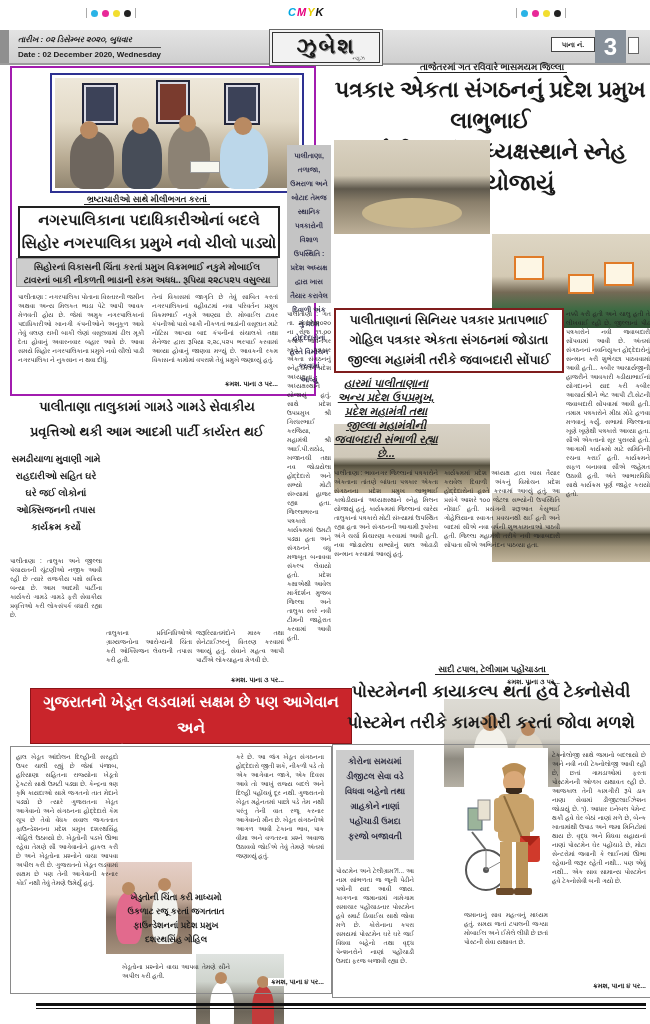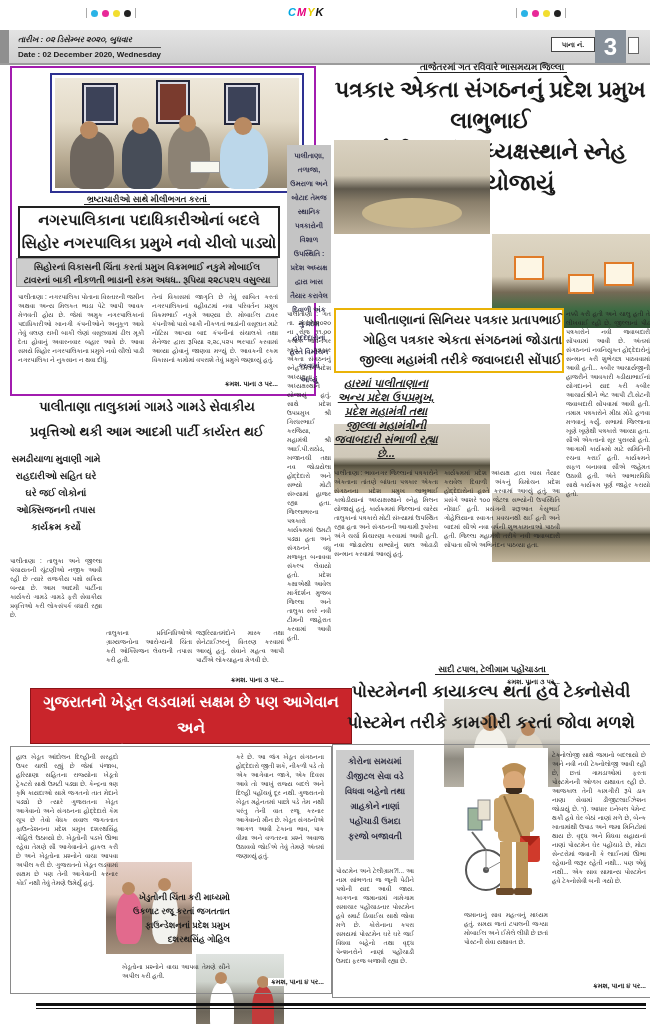--- a/index.html
+++ b/index.html
@@ -25,21 +25,21 @@
   
   .kick{font-size:9px;font-weight:bold;text-align:center;}
   .kick span{border-bottom:1px solid #222;padding:0 3px;}
   .kick-sm{font-size:8.5px;}
   .hl{font-weight:bold;text-align:center;}
   .hl-main{font-size:22.5px;line-height:31px;letter-spacing:-0.5px;}
   .hl-box{border:2px solid #222;background:#fff;font-size:15px;line-height:23px;}
   .hl-mid{font-size:13px;line-height:25px;}
   .hl-red{background:#c9252b;color:#fff;font-size:15.5px;line-height:26px;border:1px solid #8c1418;}
   .hl-post{font-size:17px;line-height:31px;}
-  .hl-sub{border:2px solid #eab308;background:#fff;font-size:12.5px;line-height:20px;text-align:right;}
+  .hl-sub{border:2px solid #7f1d1d;background:#fff;font-size:12.5px;line-height:20px;}
   .sub-gray{background:#cdcdcd;border:1px solid #9a9a9a;font-size:9px;font-weight:bold;text-align:center;line-height:13px;padding:2px 4px;box-sizing:border-box;}
   .lead-block{font-size:9.5px;font-weight:bold;text-align:center;line-height:17px;}
   .lead-gray{background:#cccccc;color:#2b2b3e;font-size:8.5px;font-weight:bold;text-align:center;line-height:15px;padding:4px 2px;box-sizing:border-box;}
   .hi-col{background:#c4c4c4;color:#30304a;font-size:7px;font-weight:bold;text-align:center;line-height:14px;padding:4px 2px;box-sizing:border-box;}
   .bodytxt{font-size:6.3px;line-height:9px;text-align:justify;color:#222;overflow:hidden;}
   .colwrap{position:absolute;}
   .cont{position:absolute;right:0;bottom:0;background:#fff;font-size:6.8px;font-weight:bold;padding-left:3px;}
   .cap-it{font-size:11px;font-weight:bold;font-style:italic;text-align:center;line-height:14px;text-decoration:underline;color:#222;}
   .cap-b{font-size:8.5px;font-weight:bold;text-align:center;line-height:14px;}
   
@@ -84,20 +84,24 @@
     <div class="dot" style="background:#222"></div>
     <div class="regbar"></div>
   </div>
 
   <div class="abs hbar" style="left:0;top:30px;width:650px;height:33px;"></div>
   <div class="abs hbar-edge" style="left:0;top:30px;width:9px;height:33px;"></div>
   <div class="abs" style="left:18px;top:35px;">
     <div class="dgu">તારીખ : ૦૨ ડિસેમ્બર ૨૦૨૦, બુધવાર</div>
     <div class="den">Date : 02 December 2020, Wednesday</div>
   </div>
+  <div class="abs mast" style="left:272px;top:32px;width:106px;height:29px;">
+    <div class="mast-t">ઝુબેશ</div>
+    <div class="mast-s">ન્યુઝ</div>
+  </div>
   <div class="abs pgl" style="left:551px;top:37px;width:42px;height:13px;">પાના નં.</div>
   <div class="abs pgn" style="left:595px;top:30px;width:31px;height:33px;">3</div>
   <div class="abs pgbox" style="left:628px;top:37px;width:9px;height:15px;"></div>
 
   <div class="abs navybox" style="left:10px;top:66px;width:274px;height:326px;">
     <div class="abs photo ph-office" style="left:10px;top:5px;width:250px;height:116px;">
       <div class="frame" style="left:30px;top:8px;width:32px;height:38px;"></div>
       <div class="frame" style="left:104px;top:5px;width:30px;height:40px;background:#7a3b2e;"></div>
       <div class="frame" style="left:172px;top:8px;width:32px;height:38px;"></div>
       <div class="blob" style="left:18px;top:56px;width:44px;height:58px;background:#6e665e;"></div>
@@ -190,21 +194,21 @@
     <span class="cont">ક્રમશ. પાના ૩ પર...</span>
   </div>
 
   <div class="abs hl hl-red" style="left:10px;top:688px;width:320px;height:54px;margin-left:20px;">
     <div>ગુજરાતનો ખેડૂત લડવામાં સક્ષમ છે પણ આગેવાન અને</div>
     <div>સંગઠનના હોદ્દેદારો ચુપ કેમ? અબ દિલ્હી દૂર નહીં..</div>
   </div>
   <div class="abs thinbox" style="left:10px;top:746px;width:320px;height:246px;"></div>
   <div class="abs bodytxt" style="left:16px;top:752px;width:102px;height:234px;">હાલ ખેડૂત આંદોલન દિલ્હીની સરહદો ઉપર ચાલી રહ્યું છે જેમાં પંજાબ, હરિયાણા સહિતના રાજ્યોના ખેડૂતો ટ્રેક્ટરો સાથે ઉમટી પડ્યા છે. કેન્દ્રના ત્રણ કૃષિ કાયદાઓ સામે જગતનો તાત મેદાને પડ્યો છે ત્યારે ગુજરાતના ખેડૂત આગેવાનો અને સંગઠનના હોદ્દેદારો કેમ ચૂપ છે તેવો વેધક સવાલ જગતતાત ફાઉન્ડેશનના પ્રદેશ પ્રમુખ દશરથસિંહ ગોહિલે ઉઠાવ્યો છે. ખેડૂતોની પડખે ઊભા રહેવા તેમણે સૌ આગેવાનોને હાકલ કરી છે અને ખેડૂતોના પ્રશ્નોને વાચા આપવા અપીલ કરી છે. ગુજરાતનો ખેડૂત લડવામાં સક્ષમ છે પણ તેની આગેવાની કરનાર કોઈ નથી તેવું તેમણે ઉમેર્યું હતું.</div>
 
-  <div class="abs cap-b" style="left:122px;top:890px;width:108px;text-align:right;">ખેડુતોની ચિંતા કરી માધ્યમો ઉકળાટ રજૂ કરતાં જગતતાત ફાઉન્ડેશનનાં પ્રદેશ પ્રમુખ દશરથસિંહ ગોહિલ</div>
+  <div class="abs cap-b" style="left:122px;top:890px;width:108px;">ખેડુતોની ચિંતા કરી માધ્યમો ઉકળાટ રજૂ કરતાં જગતતાત ફાઉન્ડેશનનાં પ્રદેશ પ્રમુખ દશરથસિંહ ગોહિલ</div>
   <div class="abs bodytxt" style="left:122px;top:962px;width:108px;height:26px;">ખેડૂતોના પ્રશ્નોને વાચા આપવા તેમણે સૌને અપીલ કરી હતી.</div>
   <div class="colwrap" style="left:236px;top:752px;width:88px;height:234px;">
     <div class="bodytxt" style="width:88px;height:234px;">કરે છે. આ જંગ ખેડૂત સંગઠનના હોદ્દેદારો જીતી શકે, નીકળી પડે તો એક આગેવાન જાગે, એક દિવસ આવે તો આખું રાજ્ય બદલે અને દિલ્હી પહોંચવું દૂર નથી. ગુજરાતનો ખેડૂત મહેનતમાં પાછો પડે તેમ નથી પરંતુ તેની વાત રજૂ કરનાર આગેવાનો મૌન છે. ખેડૂત સંગઠનોએ આગળ આવી ટેકાના ભાવ, પાક વીમા અને વળતરના પ્રશ્ને અવાજ ઉઠાવવો જોઈએ તેવું તેમણે અંતમાં જણાવ્યું હતું.</div>
     <span class="cont">ક્રમશ, પાના ૪ પર...</span>
   </div>
 
   <div class="abs kick kick-sm" style="left:334px;top:664px;width:316px;"><span>સાદી ટપાલ, ટેલીગ્રામ પહોંચાડતા</span></div>
   <div class="abs hl hl-post" style="left:332px;top:676px;width:318px;">
     <div>પોસ્ટમેનની કાયાકલ્પ થતાં હવે ટેક્નોસેવી</div>
     <div>પોસ્ટમેન તરીકે કામગીરી કરતાં જોવા મળશે</div>

